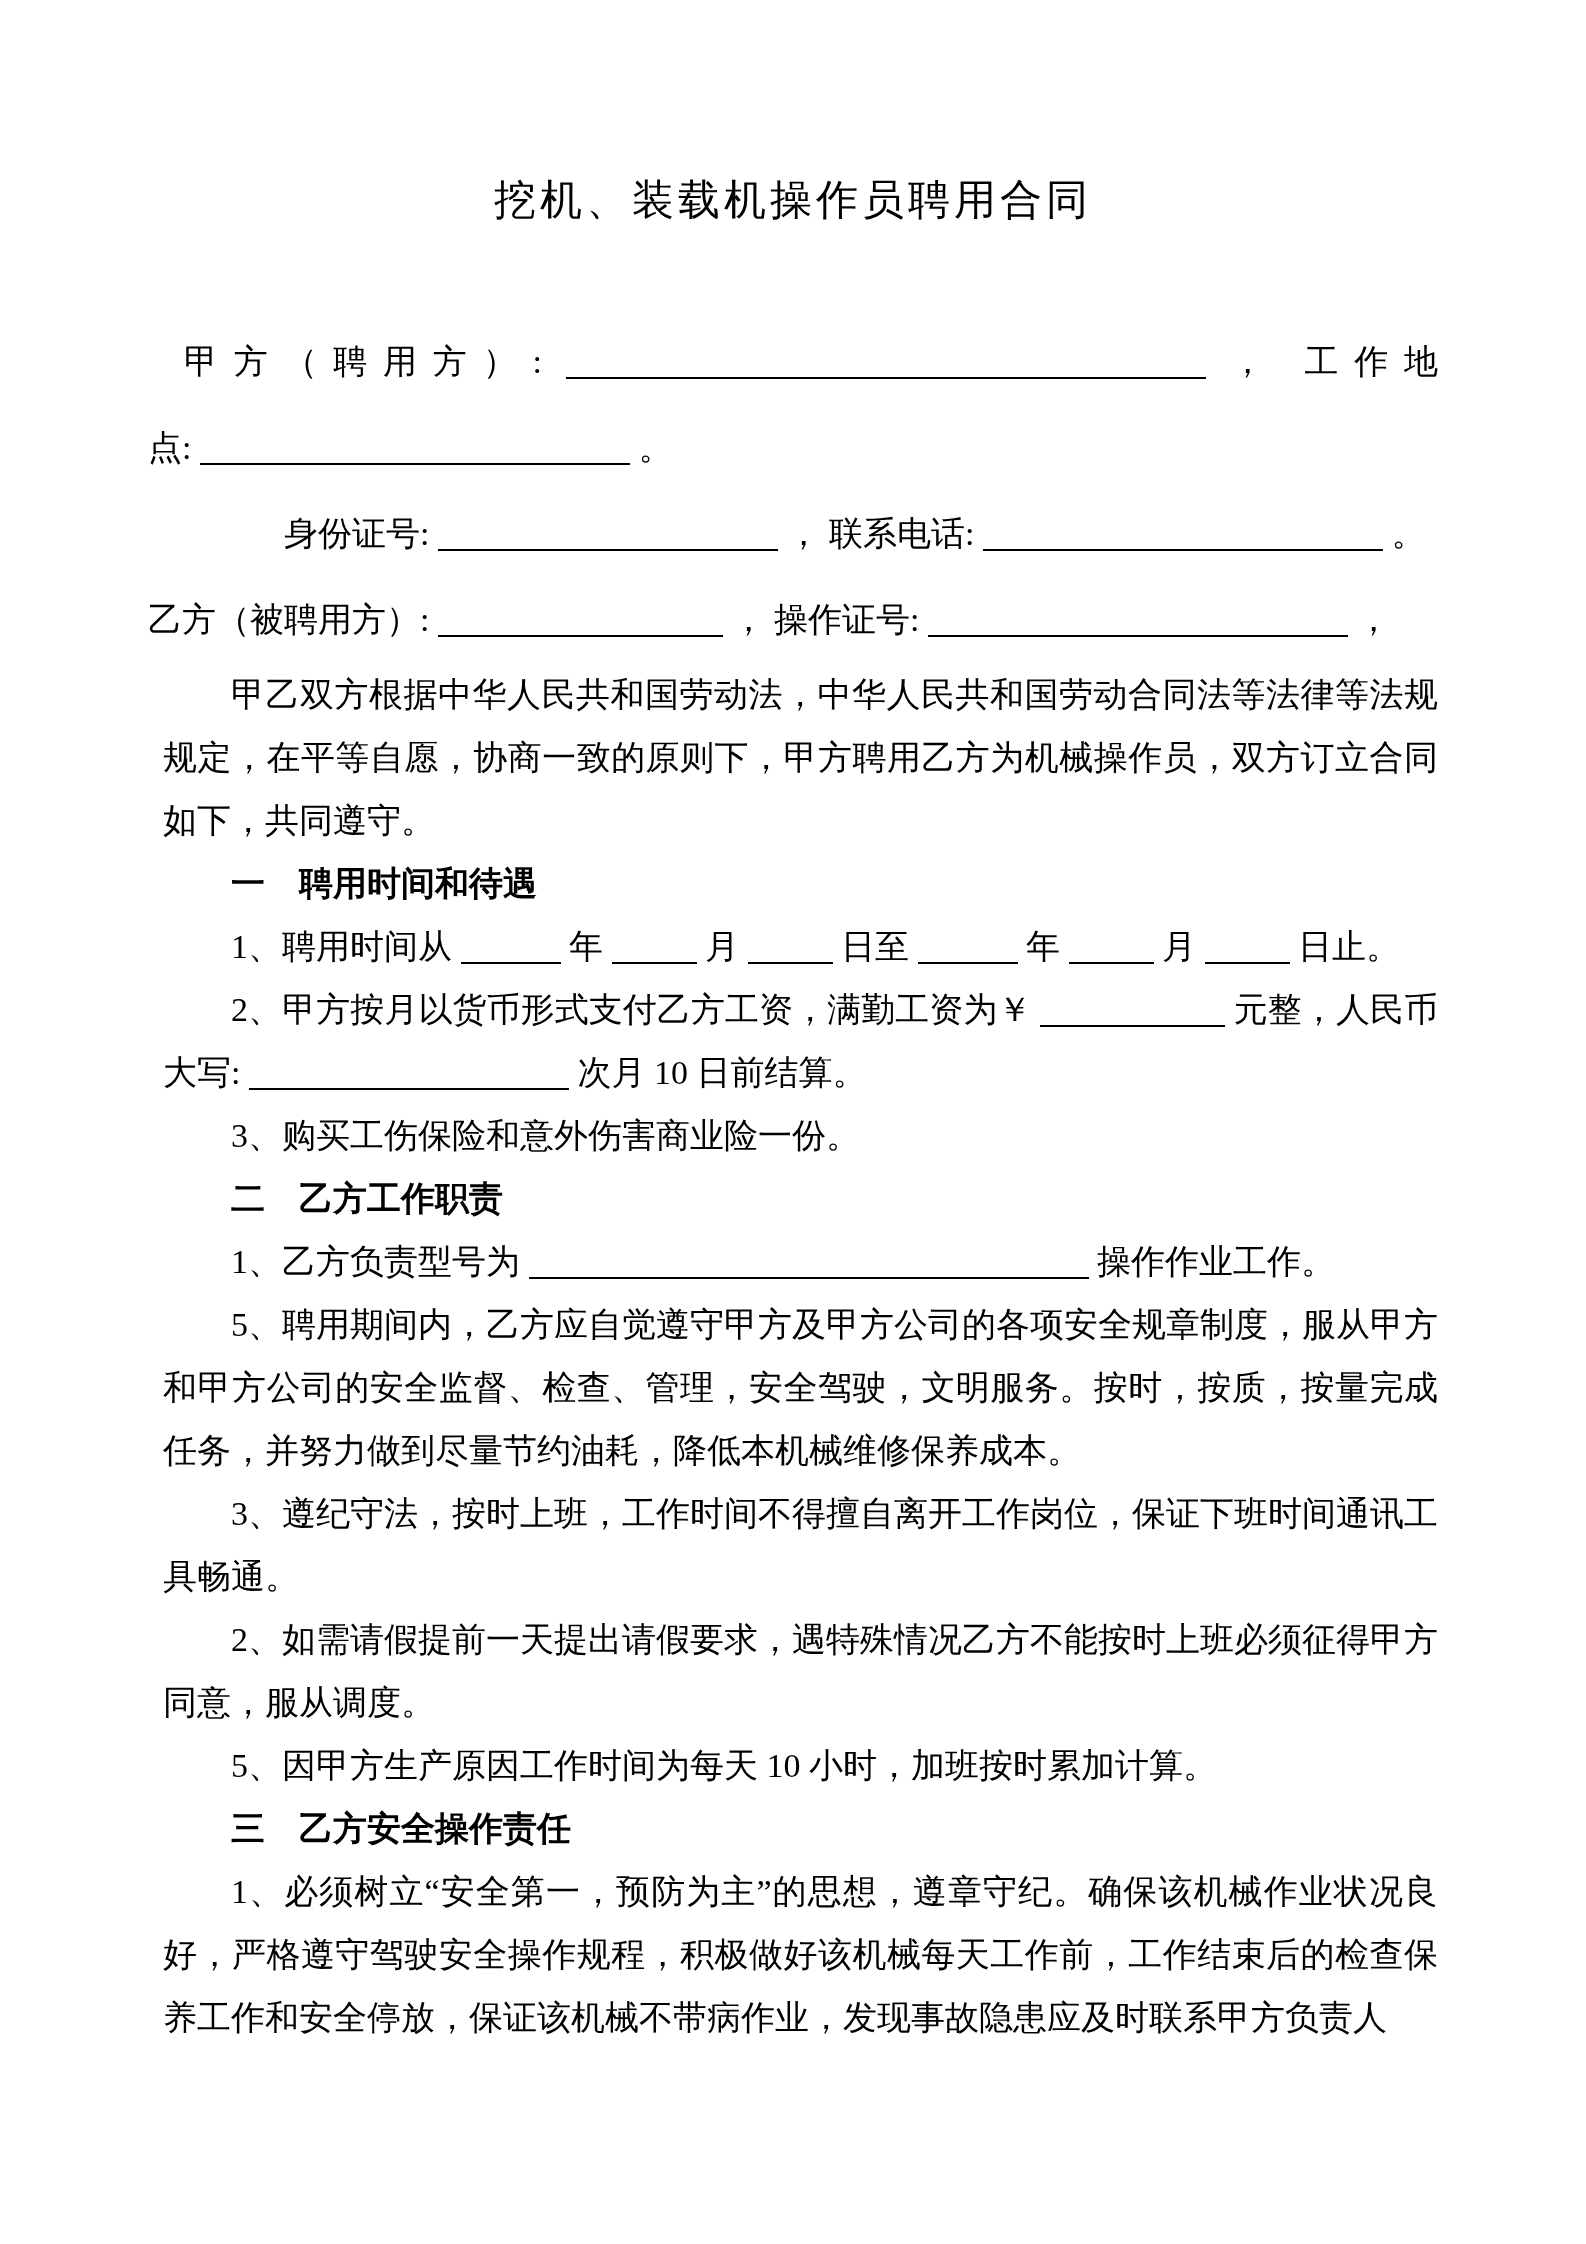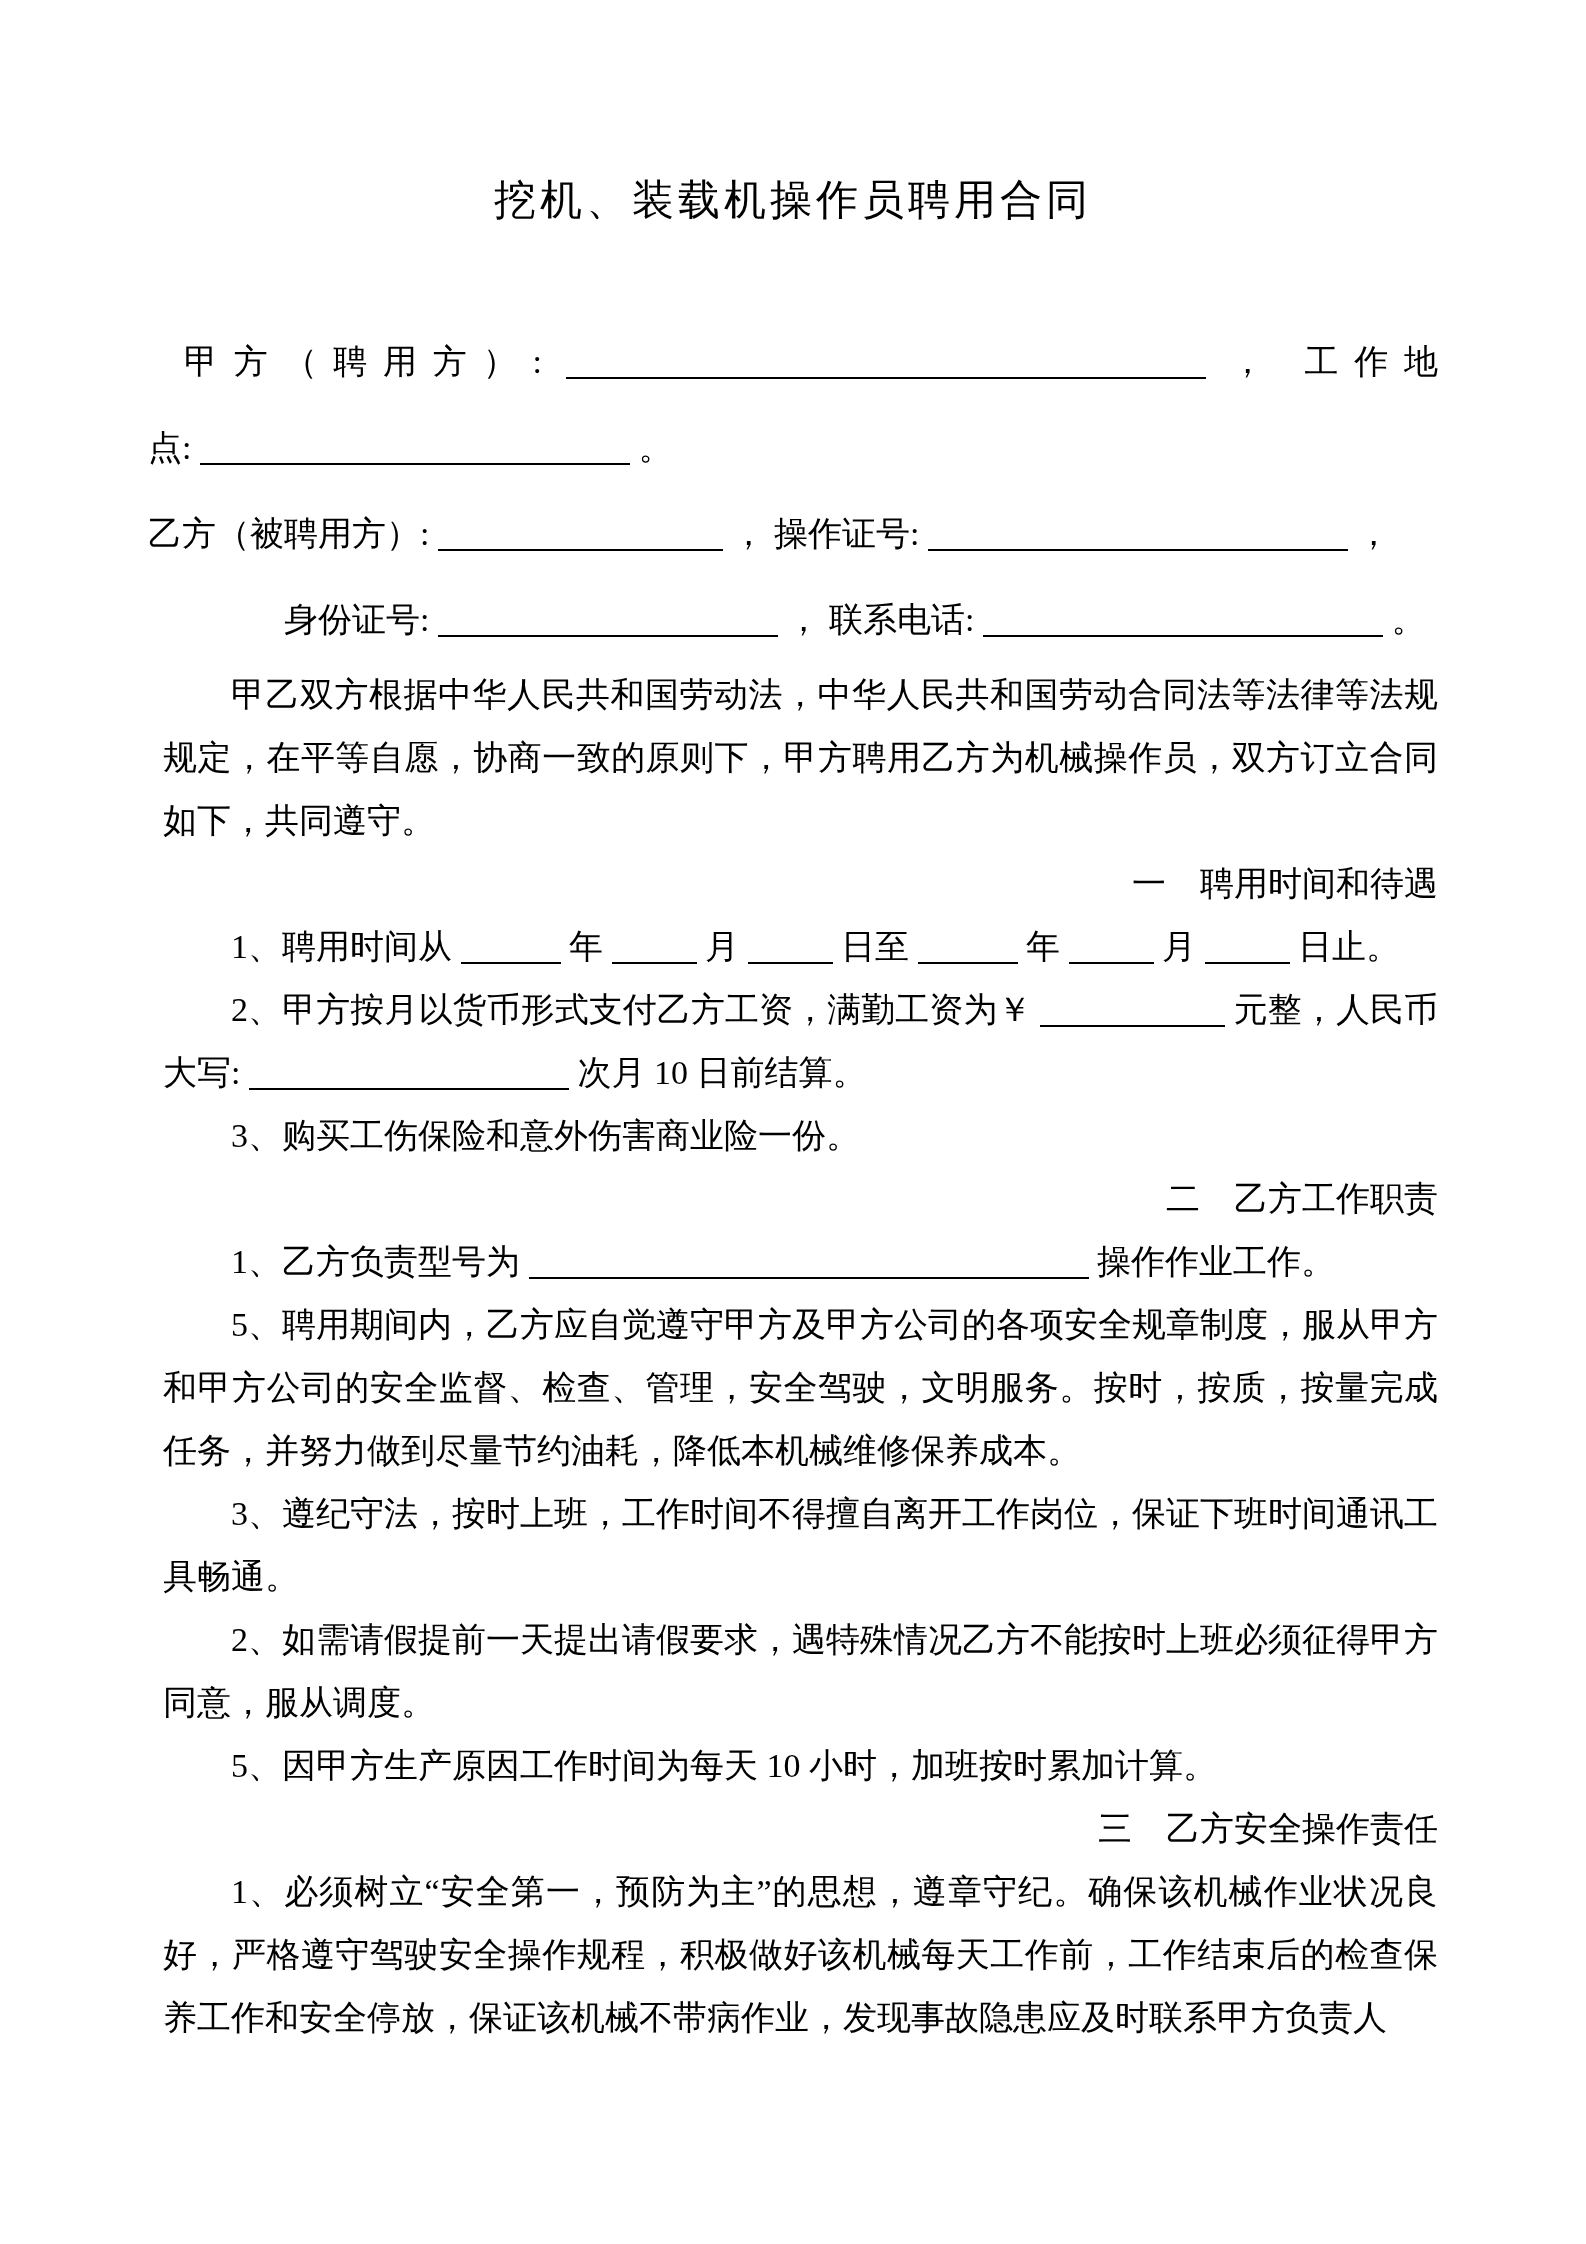--- a/index.html
+++ b/index.html
@@ -33,21 +33,21 @@
   .spread {
     text-align: justify;
     text-align-last: justify;
     margin-left: 36px;
   }
   .body, .h {
     font-size: 34px;
     line-height: 63px;
   }
   .justify { text-align: justify; }
-  .h { font-weight: 400; text-align: right; }
+  .h { font-weight: 700; }
   .indent2 { text-indent: 2em; margin-left: 15px; }
   .indent4 { text-indent: 4em; }
   .blank {
     display: inline-block;
     height: 1em;
     border-bottom: 2px solid #000000;
     vertical-align: -6px;
   }
   
   .w640 { width: 640px; }
@@ -74,35 +74,35 @@
       <span>甲方（聘用方）:</span>
       <span class="blank w640"></span>
       <span>，</span>
       <span>工作地</span>
     </p>
     <p class="pline">
       <span>点:</span>
       <span class="blank w430"></span>
       <span>。</span>
     </p>
+    <p class="pline indent4">
+      <span>身份证号:</span>
+      <span class="blank w340"></span>
+      <span>，</span>
+      <span>联系电话:</span>
+      <span class="blank w400"></span>
+      <span>。</span>
+    </p>
     <p class="pline">
       <span>乙方（被聘用方）:</span>
       <span class="blank w285"></span>
       <span>，</span>
       <span>操作证号:</span>
       <span class="blank w420"></span>
       <span>，</span>
-    </p>
-    <p class="pline indent4">
-      <span>身份证号:</span>
-      <span class="blank w340"></span>
-      <span>，</span>
-      <span>联系电话:</span>
-      <span class="blank w400"></span>
-      <span>。</span>
     </p>
   </div>
 
   <p class="body indent2 justify">甲乙双方根据中华人民共和国劳动法，中华人民共和国劳动合同法等法律等法规规定，在平等自愿，协商一致的原则下，甲方聘用乙方为机械操作员，双方订立合同如下，共同遵守。</p>
 
   <h2 class="h indent2">一　聘用时间和待遇</h2>
 
   <p class="body indent2">
     <span>1、聘用时间从</span>
     <span class="blank w100"></span>

